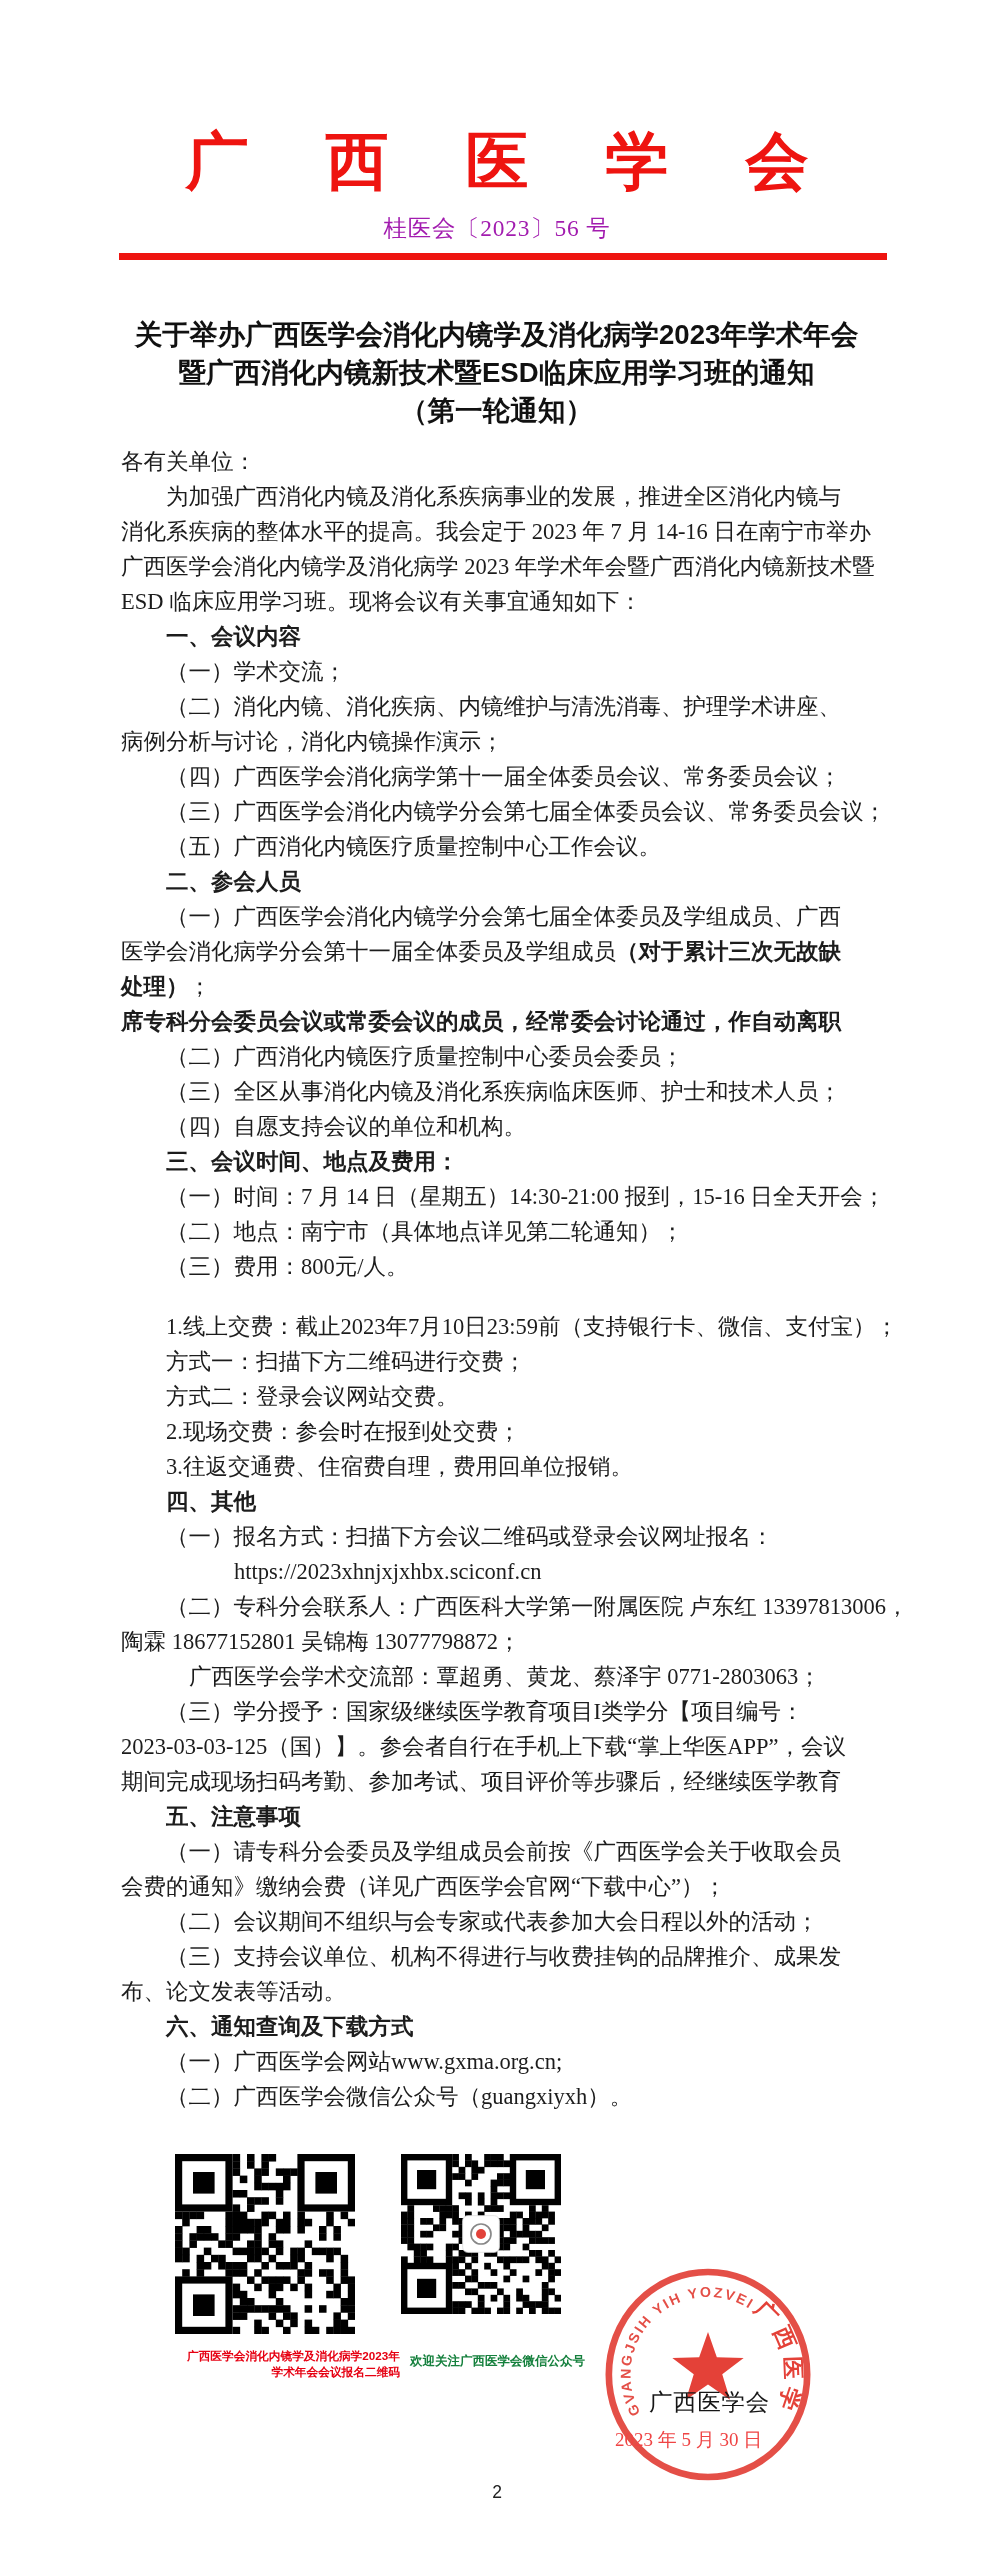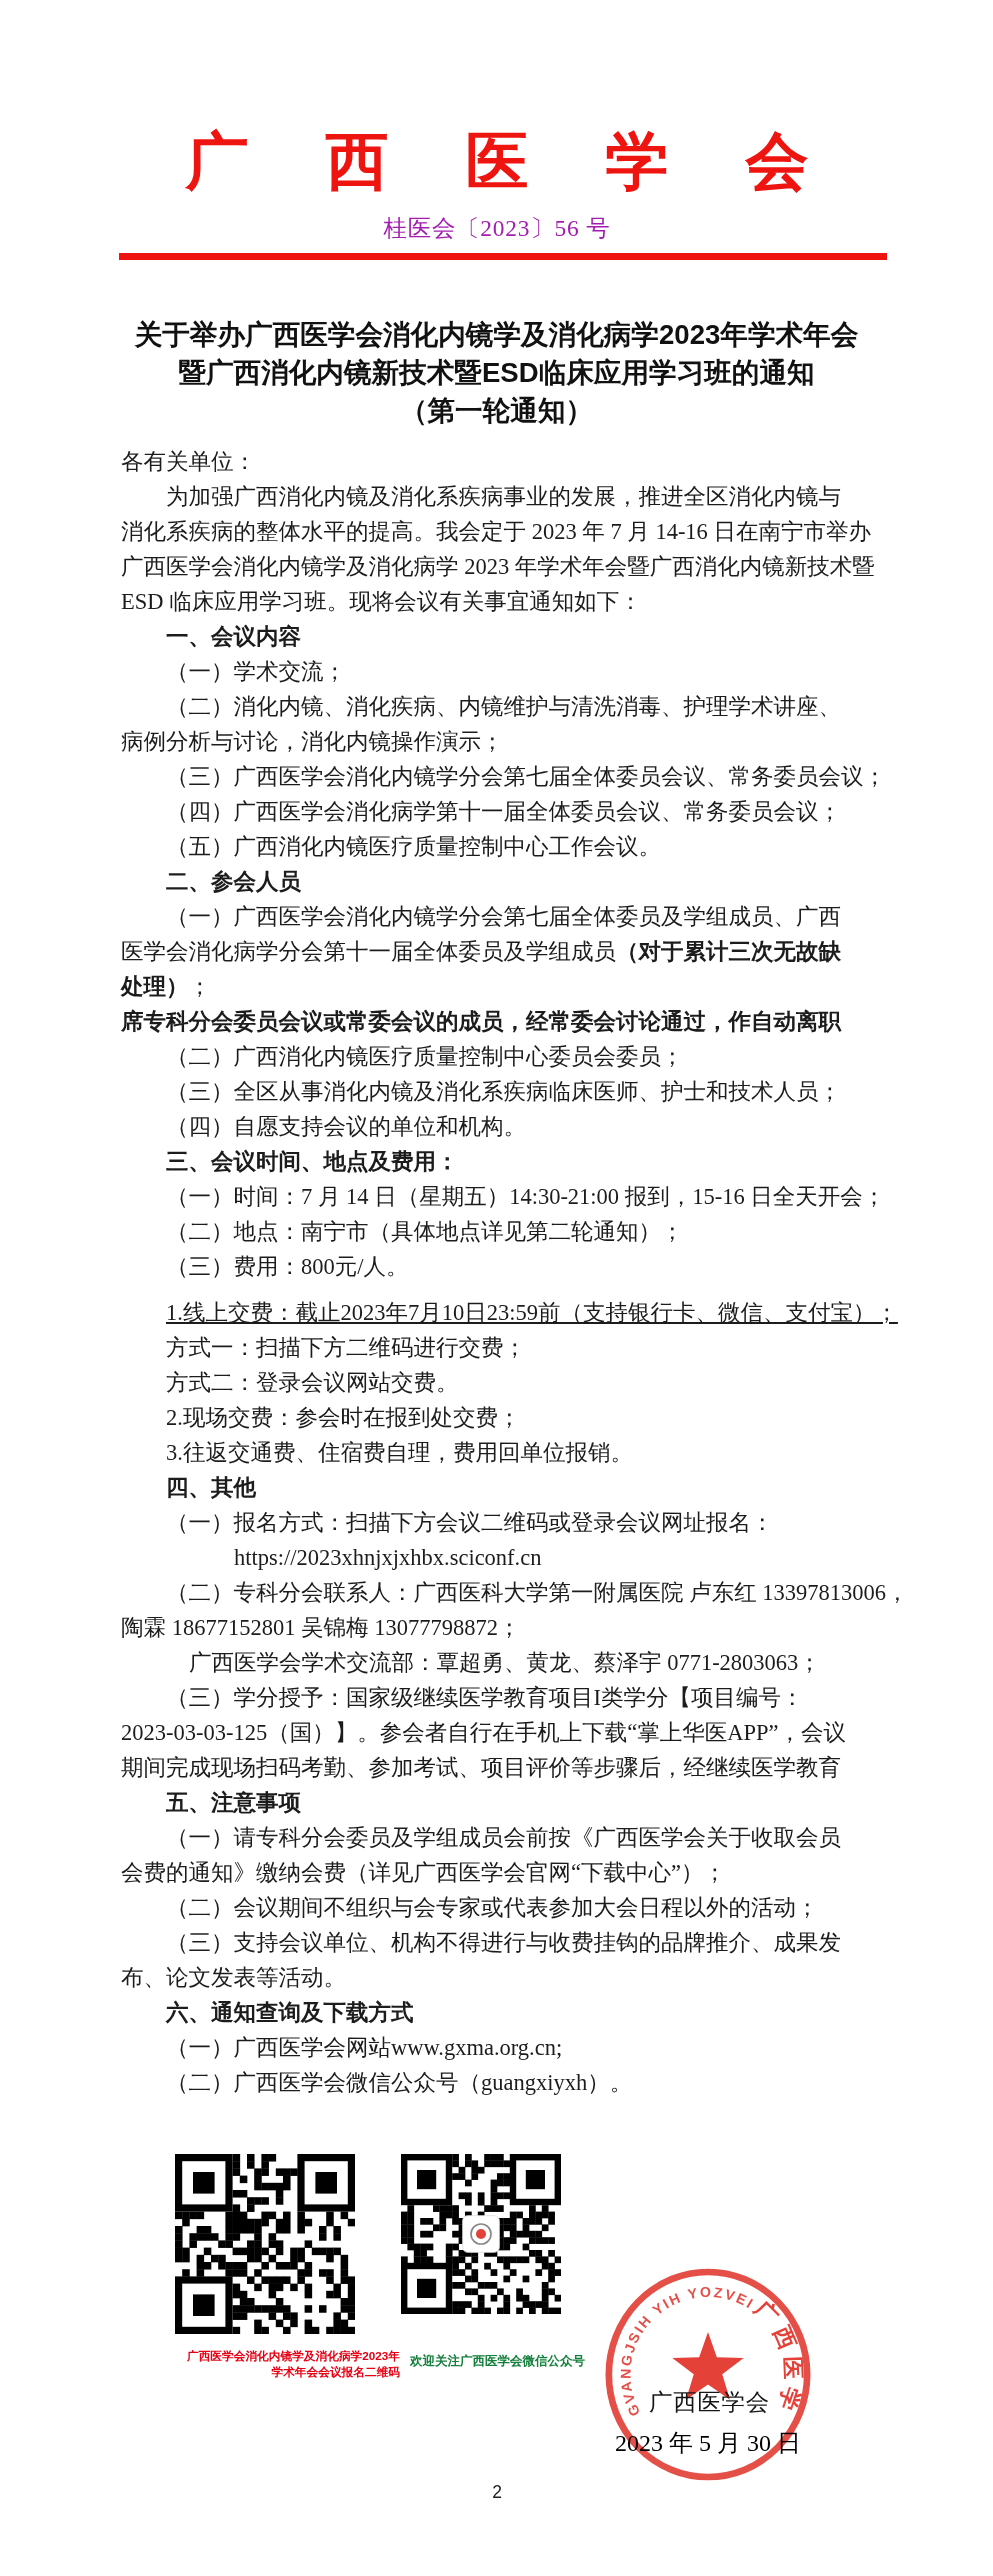--- a/index.html
+++ b/index.html
@@ -39,21 +39,21 @@
   #body-block{
     position:absolute;top:444px;left:121px;width:765px;
     font-size:22.5px;color:#1c1c1c;
   }
   .bline{height:35px;line-height:35px;white-space:nowrap;}
   .bline b{font-family:"Liberation Sans","DejaVu Sans",sans-serif;}
   .bline.head{font-weight:bold;font-family:"Liberation Sans","DejaVu Sans",sans-serif;}
   .ind2{padding-left:45px;}
   .ind3{padding-left:68px;}
   .ind5{padding-left:113px;}
-  .gap-top{margin-top:11px;text-decoration:underline;}
+  .gap-top{margin-top:25px;}
   
   .qr{position:absolute;background:#fff;}
   #qr-left{left:175px;top:2154px;width:180px;height:180px;}
   #qr-right{left:401px;top:2154px;width:160px;height:160px;}
   #qr-left-caption{
     position:absolute;left:129px;top:2348px;width:271px;
     text-align:right;color:#e60012;font-weight:bold;
     font-size:11.7px;line-height:16px;
     font-family:"Liberation Sans","DejaVu Sans",sans-serif;
   }
@@ -64,21 +64,21 @@
     font-family:"Liberation Serif","DejaVu Serif",serif;
   }
   
   #seal{position:absolute;left:603px;top:2266px;width:210px;height:217px;opacity:.93;}
   #sig-org{
     position:absolute;left:649px;top:2386px;width:134px;
     font-size:23.4px;color:#161616;letter-spacing:0.8px;z-index:5;white-space:nowrap;
   }
   #sig-date{
     position:absolute;left:615px;top:2427px;width:192px;
-    font-size:24px;color:#000000;z-index:5;white-space:nowrap;
+    font-size:19px;color:#ef4444;z-index:5;white-space:nowrap;
   }
   #page-num{
     position:absolute;left:0;top:2482px;width:994px;text-align:center;
     font-size:17.5px;color:#222;
     font-family:"Liberation Sans","DejaVu Sans",sans-serif;
   }
 </style>
 </head>
 <body>
 
@@ -105,22 +105,22 @@
   <div id="body-block">
       <div class="bline">各有关单位：</div>
       <div class="bline ind2">为加强广西消化内镜及消化系疾病事业的发展，推进全区消化内镜与</div>
       <div class="bline">消化系疾病的整体水平的提高。我会定于 2023 年 7 月 14-16 日在南宁市举办</div>
       <div class="bline">广西医学会消化内镜学及消化病学 2023 年学术年会暨广西消化内镜新技术暨</div>
       <div class="bline">ESD 临床应用学习班。现将会议有关事宜通知如下：</div>
       <div class="bline ind2 head">一、会议内容</div>
       <div class="bline ind2">（一）学术交流；</div>
       <div class="bline ind2">（二）消化内镜、消化疾病、内镜维护与清洗消毒、护理学术讲座、</div>
       <div class="bline">病例分析与讨论，消化内镜操作演示；</div>
+      <div class="bline ind2">（四）广西医学会消化病学第十一届全体委员会议、常务委员会议；</div>
       <div class="bline ind2">（三）广西医学会消化内镜学分会第七届全体委员会议、常务委员会议；</div>
-      <div class="bline ind2">（四）广西医学会消化病学第十一届全体委员会议、常务委员会议；</div>
       <div class="bline ind2">（五）广西消化内镜医疗质量控制中心工作会议。</div>
       <div class="bline ind2 head">二、参会人员</div>
       <div class="bline ind2">（一）广西医学会消化内镜学分会第七届全体委员及学组成员、广西</div>
       <div class="bline"><span>医学会消化病学分会第十一届全体委员及学组成员</span><b>（对于累计三次无故缺</b></div>
       <div class="bline"><b>处理）</b><span>；</span></div>
       <div class="bline head">席专科分会委员会议或常委会议的成员，经常委会讨论通过，作自动离职</div>
       <div class="bline ind2">（二）广西消化内镜医疗质量控制中心委员会委员；</div>
       <div class="bline ind2">（三）全区从事消化内镜及消化系疾病临床医师、护士和技术人员；</div>
       <div class="bline ind2">（四）自愿支持会议的单位和机构。</div>
       <div class="bline ind2 head">三、会议时间、地点及费用：</div>

